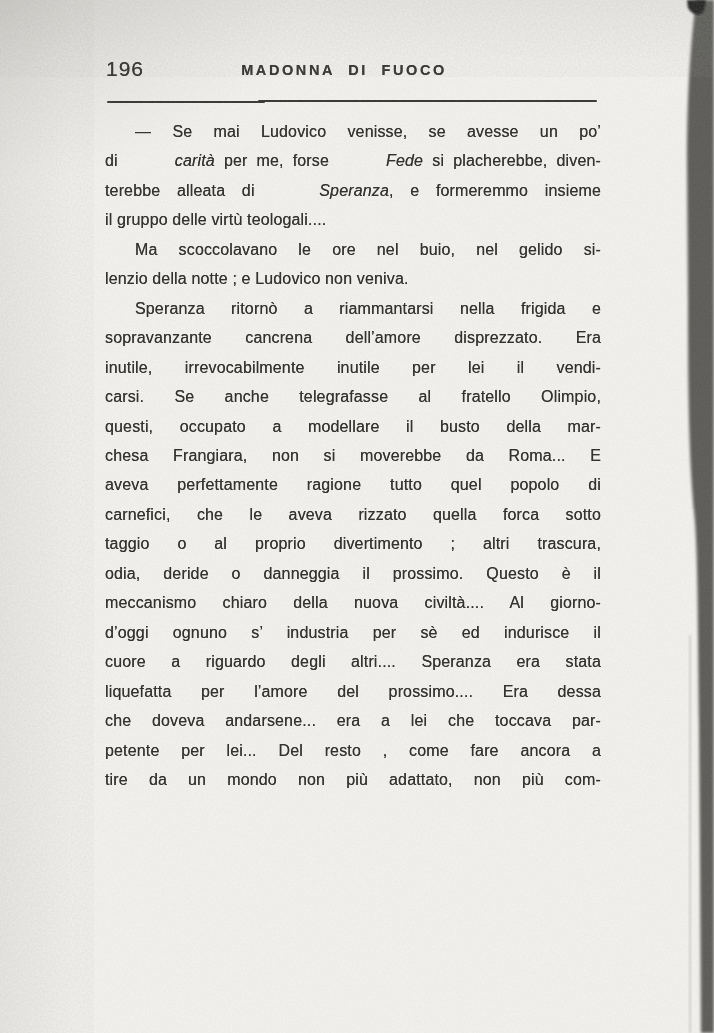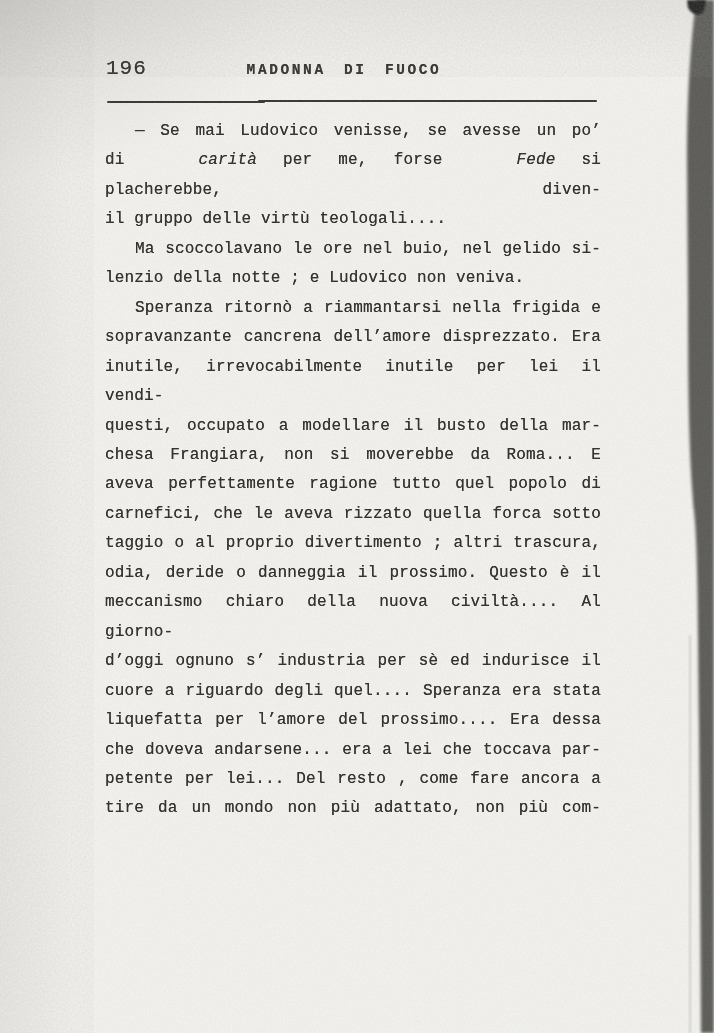--- a/index.html
+++ b/index.html
@@ -5,21 +5,21 @@
   html,body{margin:0;padding:0;background:#e8e7e4;}
   .page{
     position:relative;
     width:714px;height:1033px;
     overflow:hidden;
     background:
       radial-gradient(ellipse 420px 260px at 0% 0%, rgba(125,124,118,0.20), rgba(125,124,118,0) 70%),
       linear-gradient(to bottom, rgba(140,138,132,0.10), rgba(140,138,132,0) 6%),
       linear-gradient(to right, rgba(140,138,132,0.10), rgba(140,138,132,0) 10%),
       var(--paper,#f4f3f0);
-    font-family:Liberation Mono, monospace;
+    font-family:Liberation Sans, sans-serif;
     color:var(--ink,#2b2a26);
   }
   .pagenum{
     position:absolute;left:106px;top:57px;
     font-size:21px;letter-spacing:1px;
     text-shadow:0 0 0.6px rgba(43,42,38,0.85);
   }
   .runtitle{
     position:absolute;left:96px;top:62px;width:496px;
     text-align:center;
@@ -48,35 +48,37 @@
 <div class="page">
 
   <div class="pagenum">196</div>
   <div class="runtitle">MADONNA DI FUOCO</div>
   <div class="rule a"></div>
   <div class="rule b"></div>
 
   <div class="bodytext">
       <div class="line indent just"><span>— Se mai Ludovico venisse, se avesse un po’</span></div>
       <div class="line just"><span>di </span><span class="it">carità</span><span> per me, forse </span><span class="it">Fede</span><span> si placherebbe, diven-</span></div>
+      <div class="line just"><span>terebbe alleata di </span><span class="it">Speranza</span><span>, e formeremmo insieme</span></div>
       <div class="line"><span>il gruppo delle virtù teologali....</span></div>
       <div class="line indent just"><span>Ma scoccolavano le ore nel buio, nel gelido si-</span></div>
       <div class="line"><span>lenzio della notte ; e Ludovico non veniva.</span></div>
       <div class="line indent just"><span>Speranza ritornò a riammantarsi nella frigida e</span></div>
       <div class="line just"><span>sopravanzante cancrena dell’amore disprezzato. Era</span></div>
       <div class="line just"><span>inutile, irrevocabilmente inutile per lei il vendi-</span></div>
+      <div class="line just"><span>carsi. Se anche telegrafasse al fratello Olimpio,</span></div>
       <div class="line just"><span>questi, occupato a modellare il busto della mar-</span></div>
       <div class="line just"><span>chesa Frangiara, non si moverebbe da Roma... E</span></div>
       <div class="line just"><span>aveva perfettamente ragione tutto quel popolo di</span></div>
       <div class="line just"><span>carnefici, che le aveva rizzato quella forca sotto</span></div>
       <div class="line just"><span>taggio o al proprio divertimento ; altri trascura,</span></div>
       <div class="line just"><span>odia, deride o danneggia il prossimo. Questo è il</span></div>
       <div class="line just"><span>meccanismo chiaro della nuova civiltà.... Al giorno-</span></div>
       <div class="line just"><span>d’oggi ognuno s’ industria per sè ed indurisce il</span></div>
-      <div class="line just"><span>cuore a riguardo degli quel.... Speranza era stata</span></div>
+      <div class="line just"><span>cuore a riguardo degli altri.... Speranza era stata</span></div>
       <div class="line just"><span>liquefatta per l’amore del prossimo.... Era dessa</span></div>
       <div class="line just"><span>che doveva andarsene... era a lei che toccava par-</span></div>
       <div class="line just"><span>petente per lei... Del resto , come fare ancora a</span></div>
       <div class="line just"><span>tire da un mondo non più adattato, non più com-</span></div>
     </div>
 
   <svg class="fx" width="714" height="1033" viewBox="0 0 714 1033">
     <defs>
       <filter id="soft" x="-20%" y="-5%" width="140%" height="110%">
         <feGaussianBlur stdDeviation="1.8"></feGaussianBlur>

